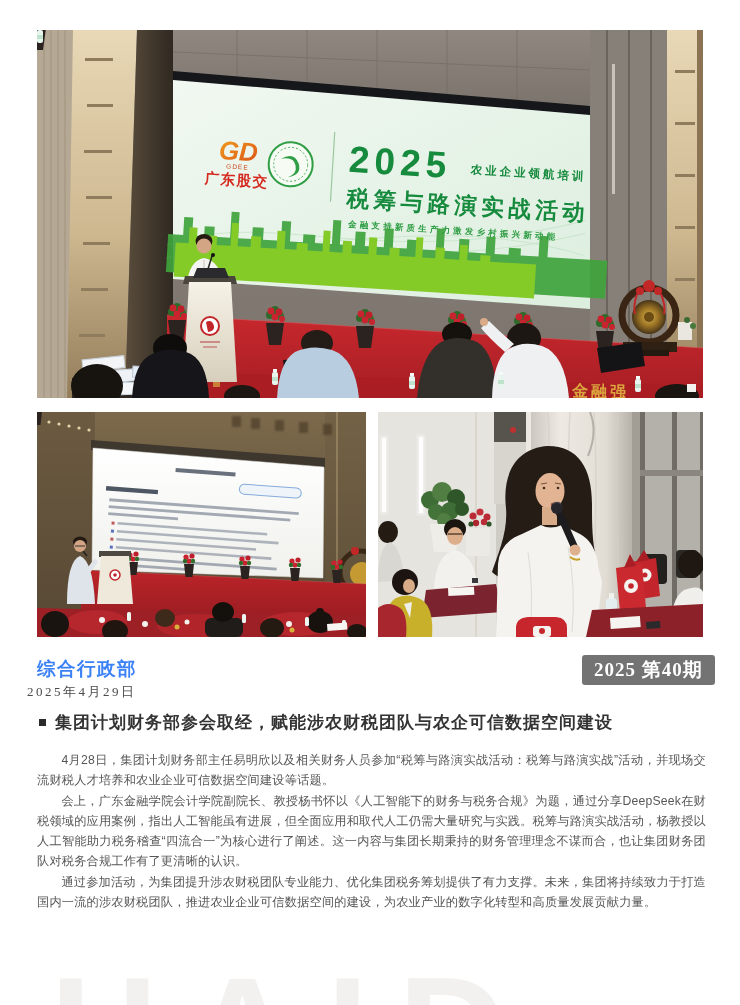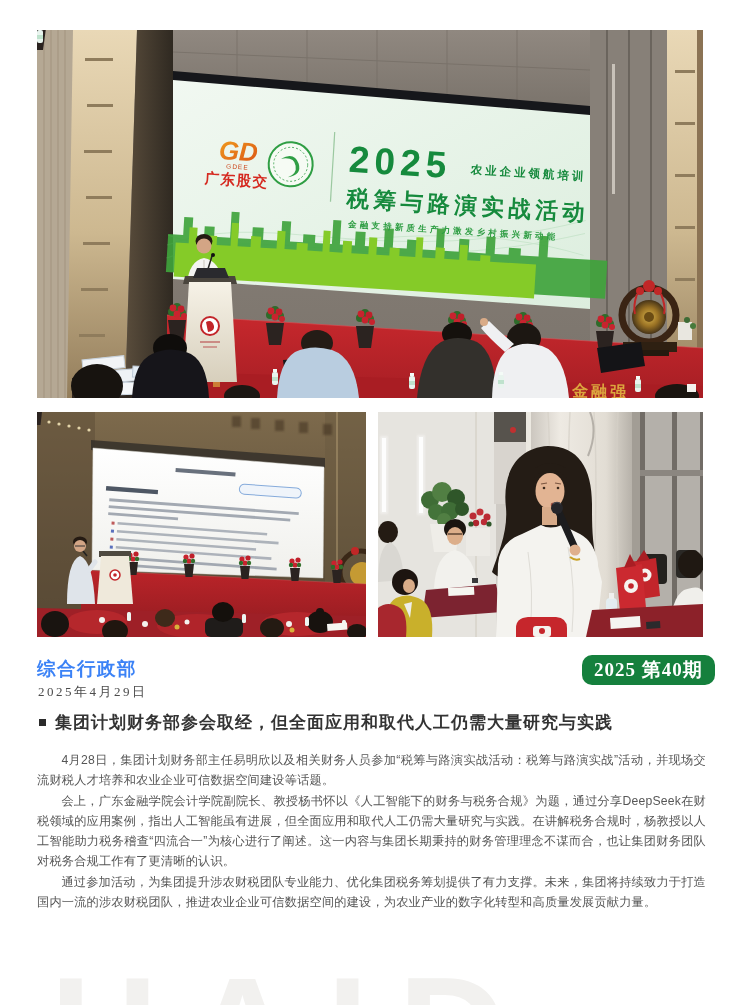--- a/index.html
+++ b/index.html
@@ -12,27 +12,27 @@
   .photo-main  { left:37px; top:30px;  width:666px; height:368px; }
   .photo-left  { left:37px; top:412px; width:329px; height:225px; }
   .photo-right { left:378px; top:412px; width:325px; height:225px; }
 
   .dept {
     position:absolute; left:37px; top:656px;
     font-family:Liberation Mono, monospace; font-weight:bold;
     font-size:18.5px; color:#3b82f6; letter-spacing:1.5px;
   }
   .date {
-    position:absolute; left:38px; top:683px;
+    position:absolute; left:27px; top:683px;
     font-family:"Liberation Serif", serif;
     font-size:13px; color:#4b4b4b; letter-spacing:2.5px;
   }
   .badge {
     position:absolute; left:582px; top:655px; height:30px;
-    background:#15803d; color:#fff; border-radius:10px;
+    background:#737373; color:#fff; border-radius:3px;
     font-family:"Liberation Serif", serif; font-weight:bold;
     font-size:19px; line-height:30px; padding:0 12px; letter-spacing:1px;
   }
   .headline {
     position:absolute; left:39px; top:712px; width:668px;
     display:flex; gap:9px; align-items:flex-start;
     font-size:17px; font-weight:bold; color:#333; line-height:1.3;
     letter-spacing:1px;
   }
   .headline .bullet { width:7px; height:7px; background:#2b2b2b; margin-top:7px; flex:none; }
@@ -543,22 +543,22 @@
   </g>
 </svg>
 </figure>
 
 <div class="dept">综合行政部</div>
 <div class="date">2025年4月29日</div>
 <div class="badge">2025 第40期</div>
 
 <h1 class="headline">
   <span class="bullet"></span>
-  <span>集团计划财务部参会取经，但全面应用和取代人工仍需大量研究与实践</span>
+  <span>集团计划财务部参会取经，赋能涉农财税团队与农企可信数据空间建设</span>
 </h1>
 
 <div class="body-copy">
   <p>4月28日，集团计划财务部主任易明欣以及相关财务人员参加“税筹与路演实战活动：税筹与路演实战”活动，并现场交流财税人才培养和农业企业可信数据空间建设等话题。</p>
-  <p>会上，广东金融学院会计学院副院长、教授杨书怀以《人工智能下的财务与税务合规》为题，通过分享DeepSeek在财税领域的应用案例，指出人工智能虽有进展，但全面应用和取代人工仍需大量研究与实践。在讲解税务合规时，杨教授以人工智能助力税务稽查“四流合一”为核心进行了阐述。这一内容与集团长期秉持的财务管理理念不谋而合，也让集团财务团队对税务合规工作有了更清晰的认识。</p>
+  <p>会上，广东金融学院会计学院副院长、教授杨书怀以《人工智能下的财务与税务合规》为题，通过分享DeepSeek在财税领域的应用案例，指出人工智能虽有进展，但全面应用和取代人工仍需大量研究与实践。税筹与路演实战活动，杨教授以人工智能助力税务稽查“四流合一”为核心进行了阐述。这一内容与集团长期秉持的财务管理理念不谋而合，也让集团财务团队对税务合规工作有了更清晰的认识。</p>
   <p>通过参加活动，为集团提升涉农财税团队专业能力、优化集团税务筹划提供了有力支撑。未来，集团将持续致力于打造国内一流的涉农财税团队，推进农业企业可信数据空间的建设，为农业产业的数字化转型和高质量发展贡献力量。</p>
 </div>
 
 <div class="watermark">HAID</div>
 
 </body></html>

